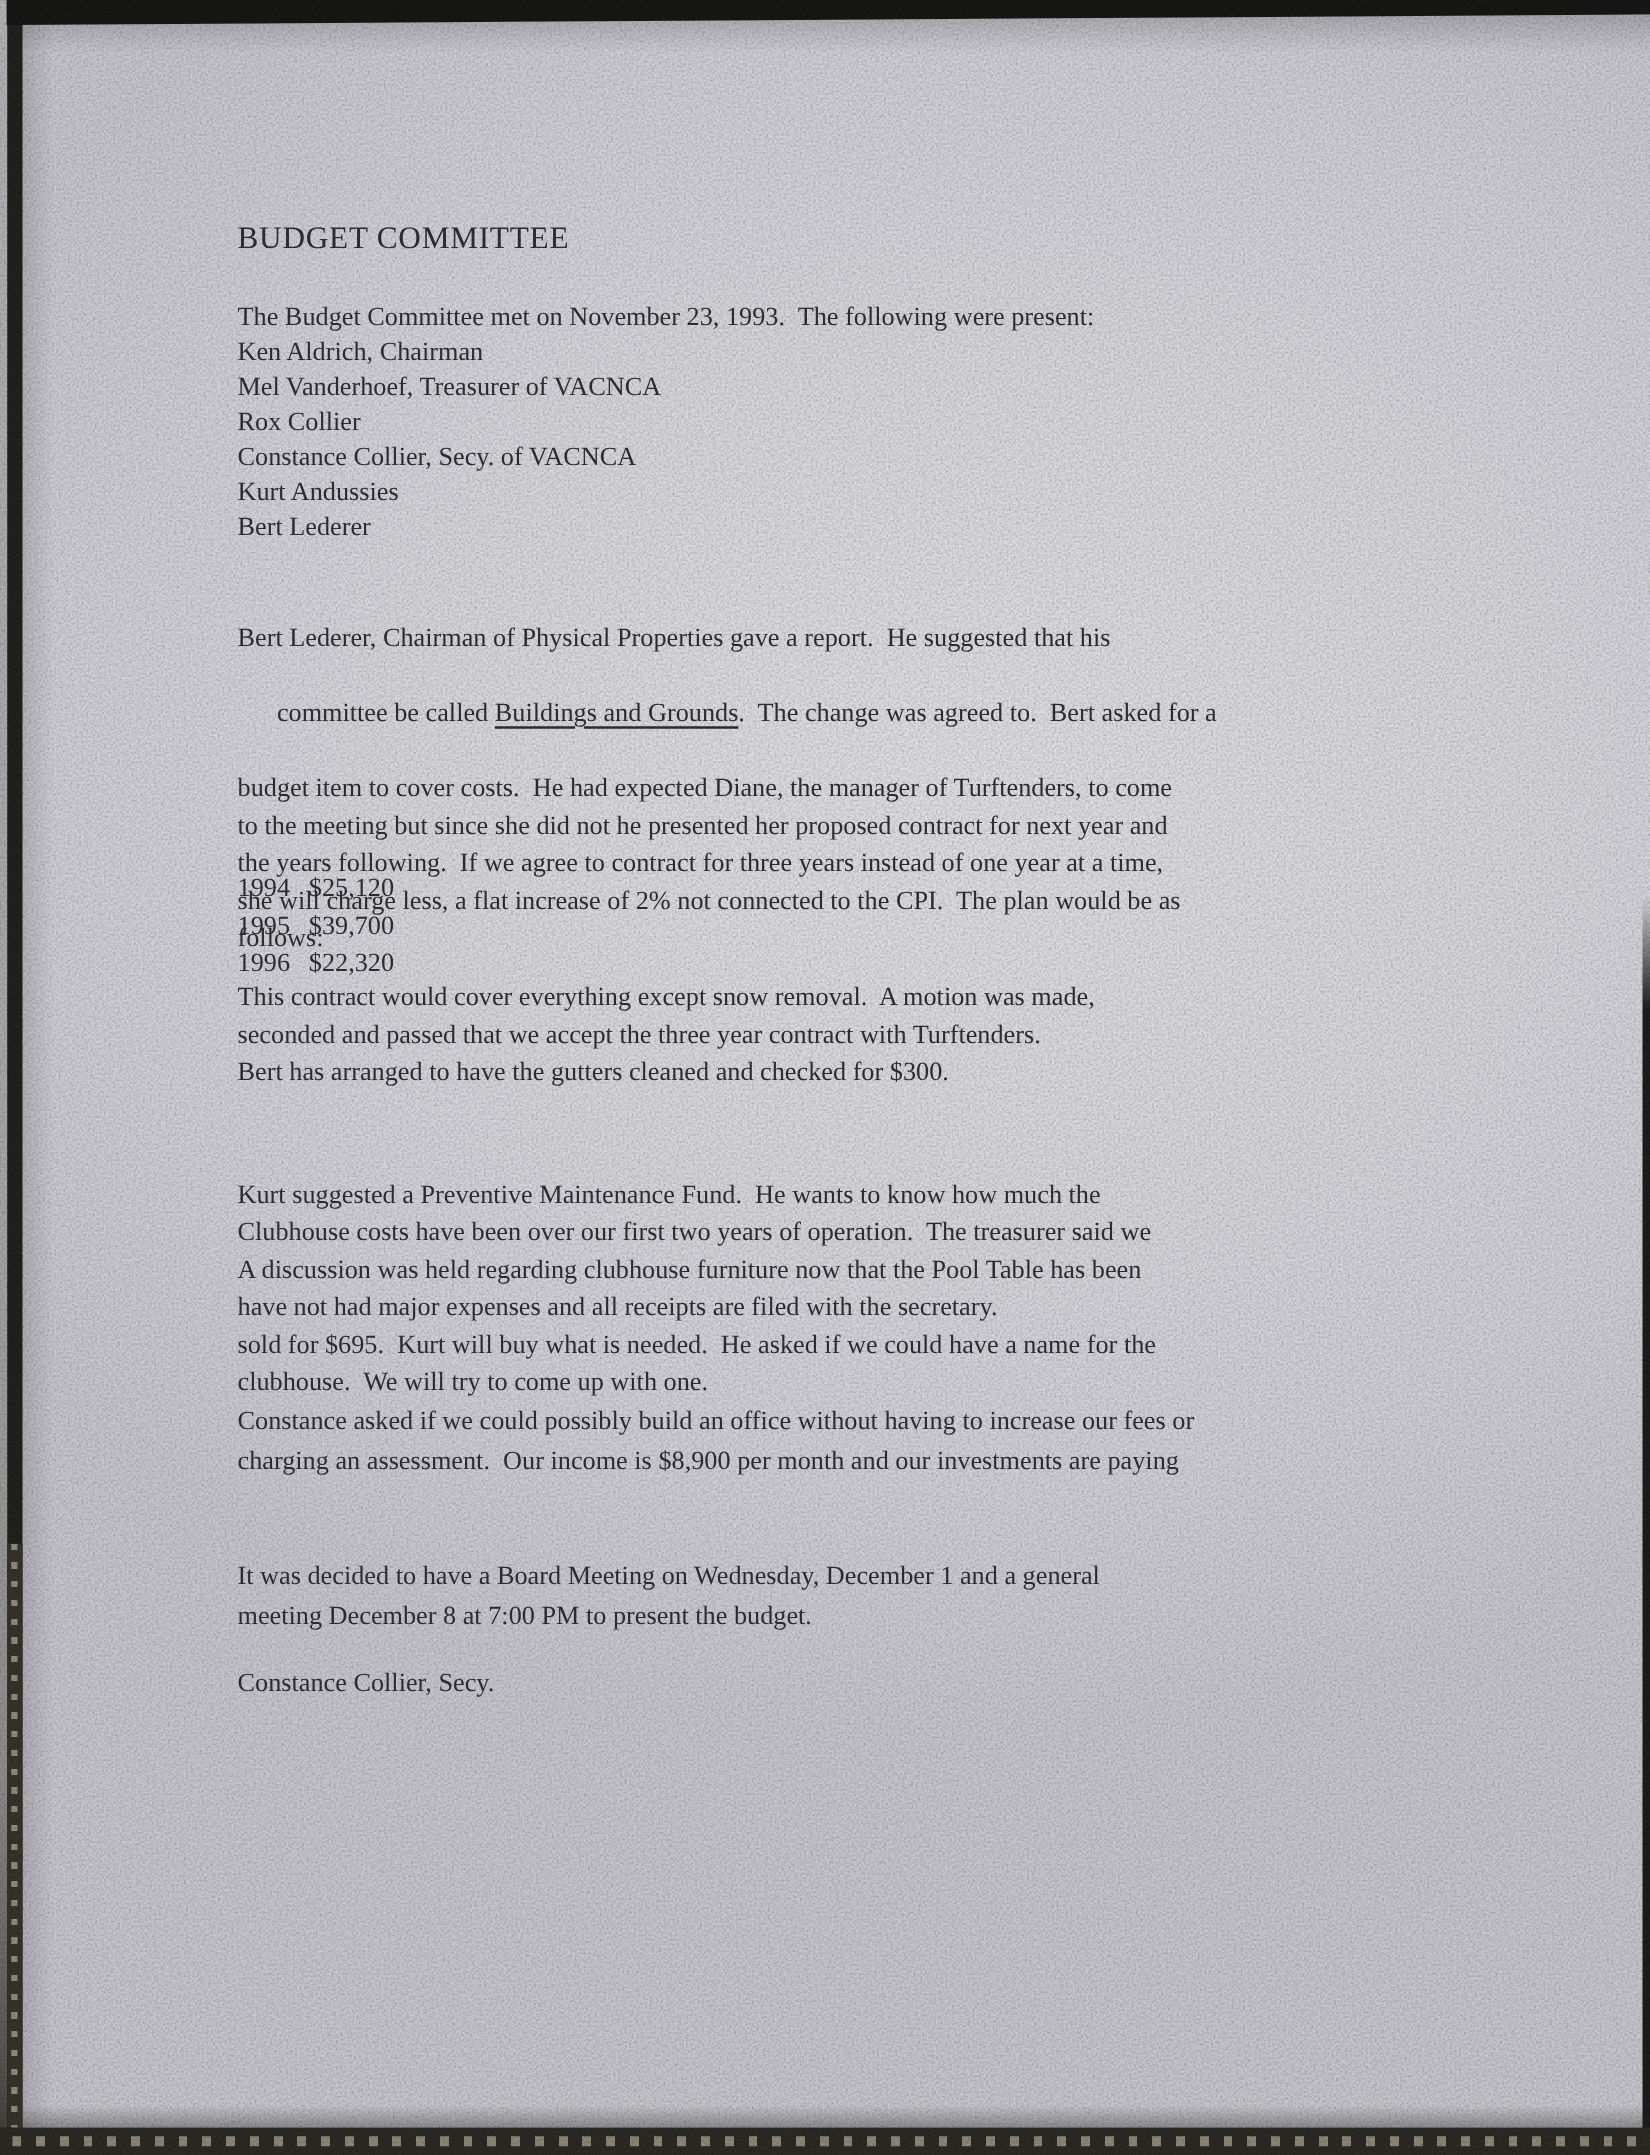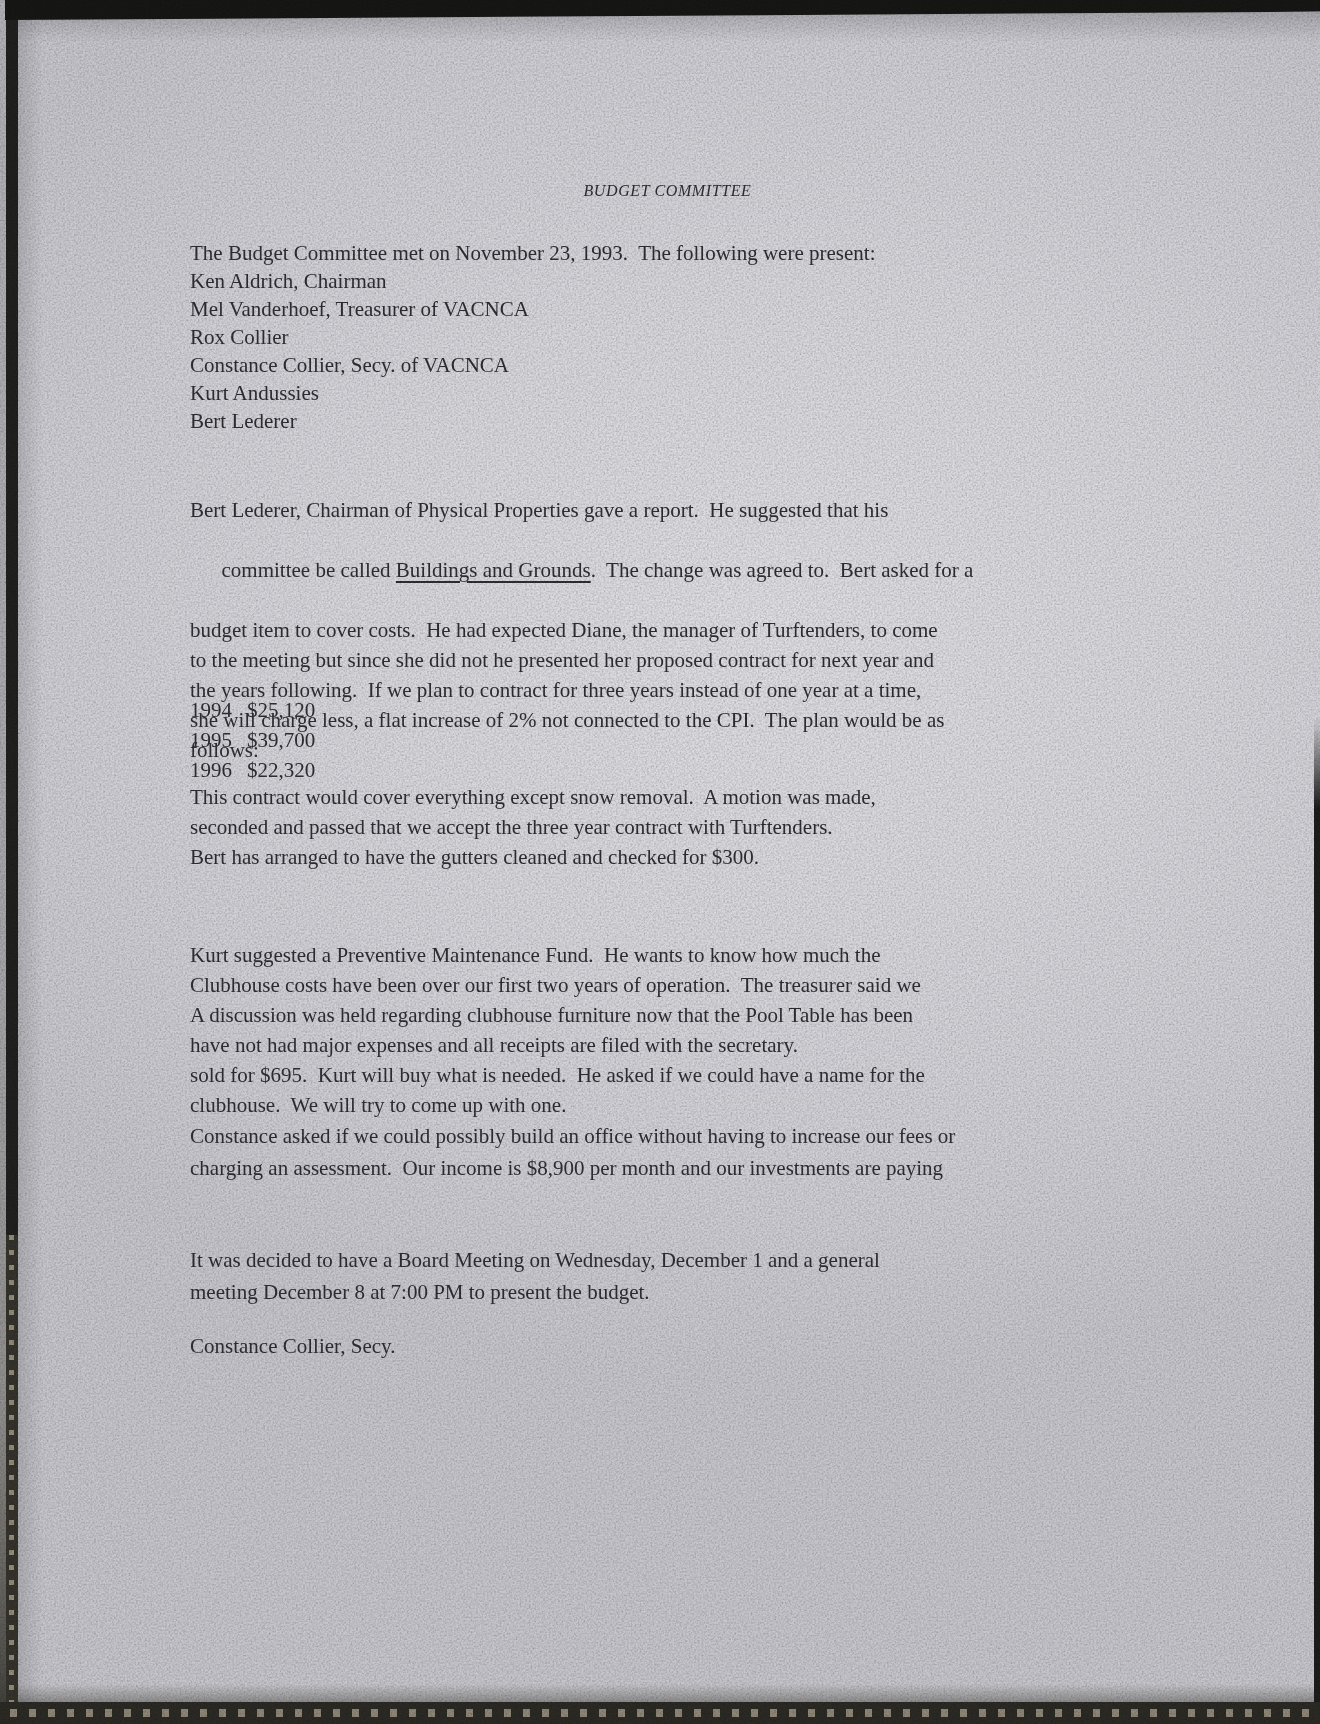--- a/index.html
+++ b/index.html
@@ -68,24 +68,22 @@
     pointer-events: none; opacity: 0.35; z-index: 9;
   }
   
   .typed {
     position: absolute; inset: 0; z-index: 5;
     color: #2e2e33;
     filter: blur(0.45px);
   }
   .doc-title {
     position: absolute; left: 190px; top: 177px; width: 955px;
-    text-align: center;
-    font-size: 16px; line-height: 28px; letter-spacing: 0.6px;
+    font-size: 25px; line-height: 28px; letter-spacing: 0.6px;
     white-space: pre;
-    font-style: italic;
   }
   .block { position: absolute; left: 190px; width: 1010px; }
   .doc-line, .budget-row { white-space: pre; font-size: 21px; }
   #block-intro  { top: 239px; }  #block-intro  .doc-line { line-height: 28px; }
   #block-report { top: 495px; }  #block-report .doc-line { line-height: 30px; }
   #block-budget { top: 695px; }  #block-budget .budget-row { line-height: 30px; }
   #block-close  { top: 782px; }  #block-close  .doc-line { line-height: 30px; }
   #block-maint  { top: 904px; margin-top: 36px; }  #block-maint  .doc-line { line-height: 30px; }
   #block-office { top: 1120px; } #block-office .doc-line { line-height: 32px; }
   #block-meet   { top: 1244px; } #block-meet   .doc-line { line-height: 32px; }
@@ -117,21 +115,21 @@
   </div>
 
   <div class="block" id="block-report">
     <div class="doc-line">Bert Lederer, Chairman of Physical Properties gave a report.  He suggested that his</div>
     <div class="doc-line">
       <span>committee be called </span><span class="u-phrase">Buildings and Grounds</span><span>.  The change was agreed to.  Bert asked for a</span>
     </div>
     <div>
         <div class="doc-line">budget item to cover costs.  He had expected Diane, the manager of Turftenders, to come</div>
         <div class="doc-line">to the meeting but since she did not he presented her proposed contract for next year and</div>
-        <div class="doc-line">the years following.  If we plan to contract for three years instead of one year at a time,</div>
+        <div class="doc-line">the years following.  If we agree to contract for three years instead of one year at a time,</div>
         <div class="doc-line">she will charge less, a flat increase of 2% not connected to the CPI.  The plan would be as</div>
         <div class="doc-line">follows:</div>
       </div>
   </div>
 
   <div class="block" id="block-budget">
       <div class="budget-row"><span class="cell-year">1994</span><span class="cell-amount">$25,120</span></div>
       <div class="budget-row"><span class="cell-year">1995</span><span class="cell-amount">$39,700</span></div>
       <div class="budget-row"><span class="cell-year">1996</span><span class="cell-amount">$22,320</span></div>
     </div>

